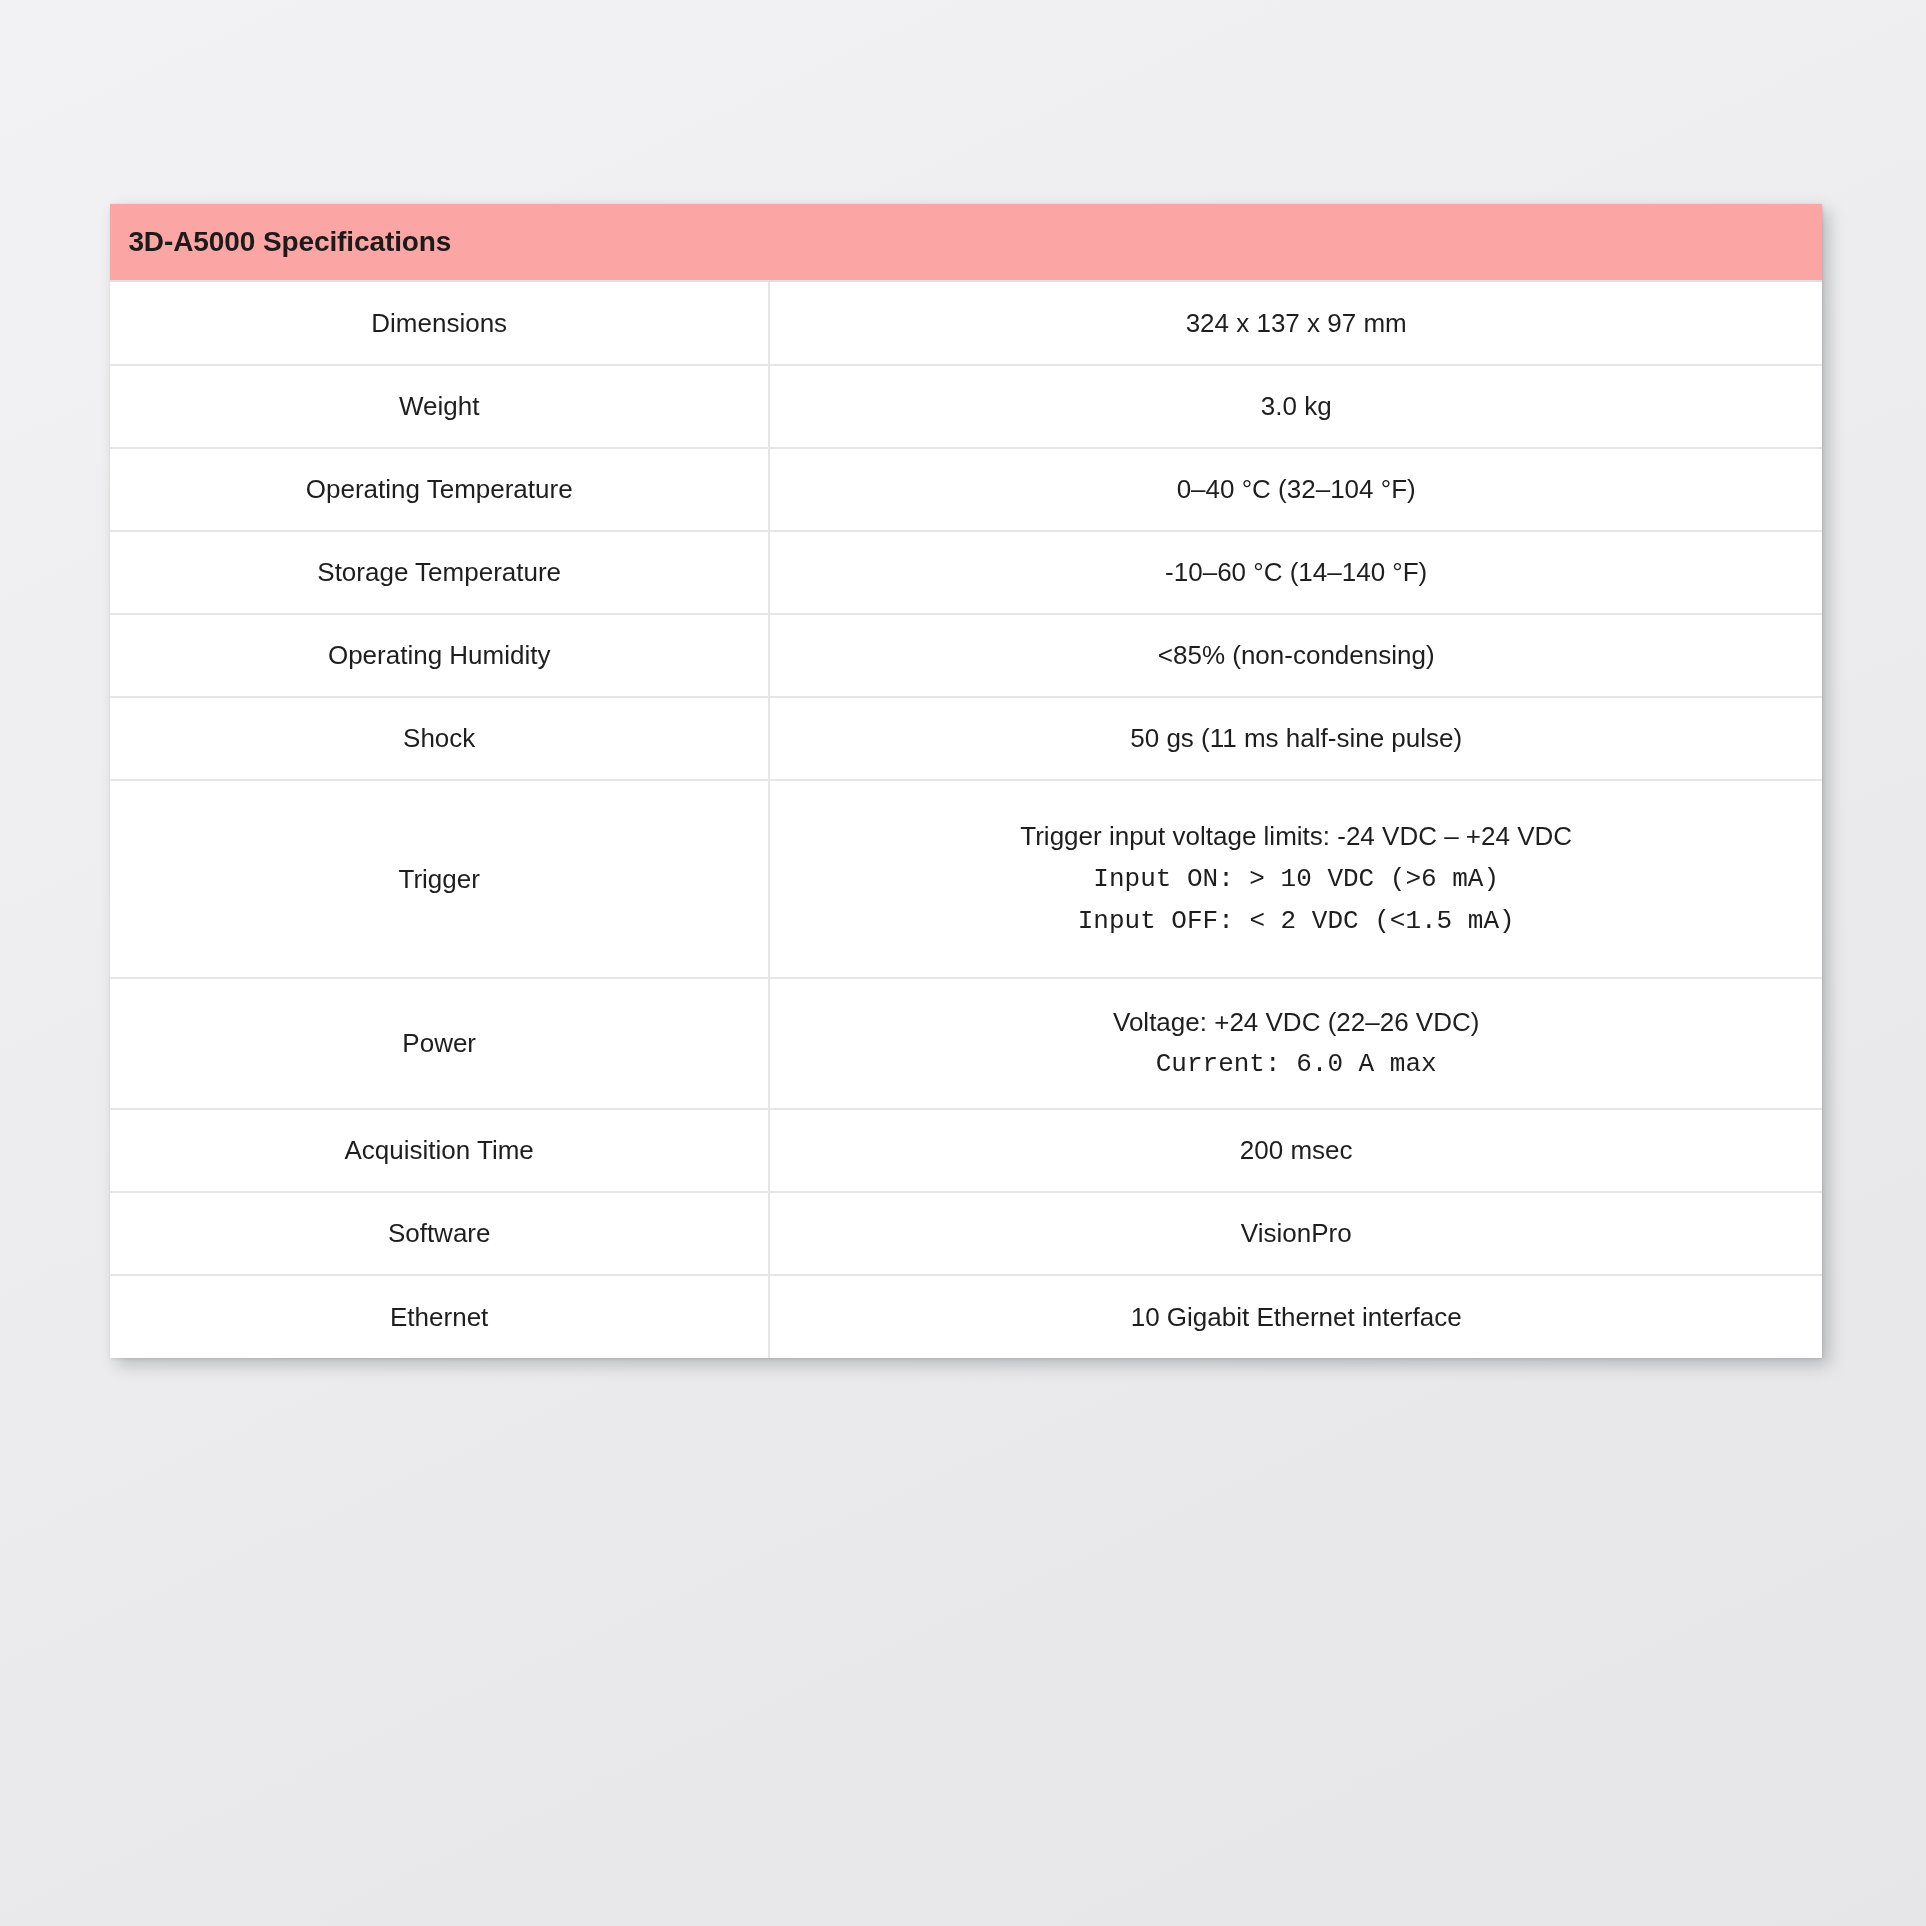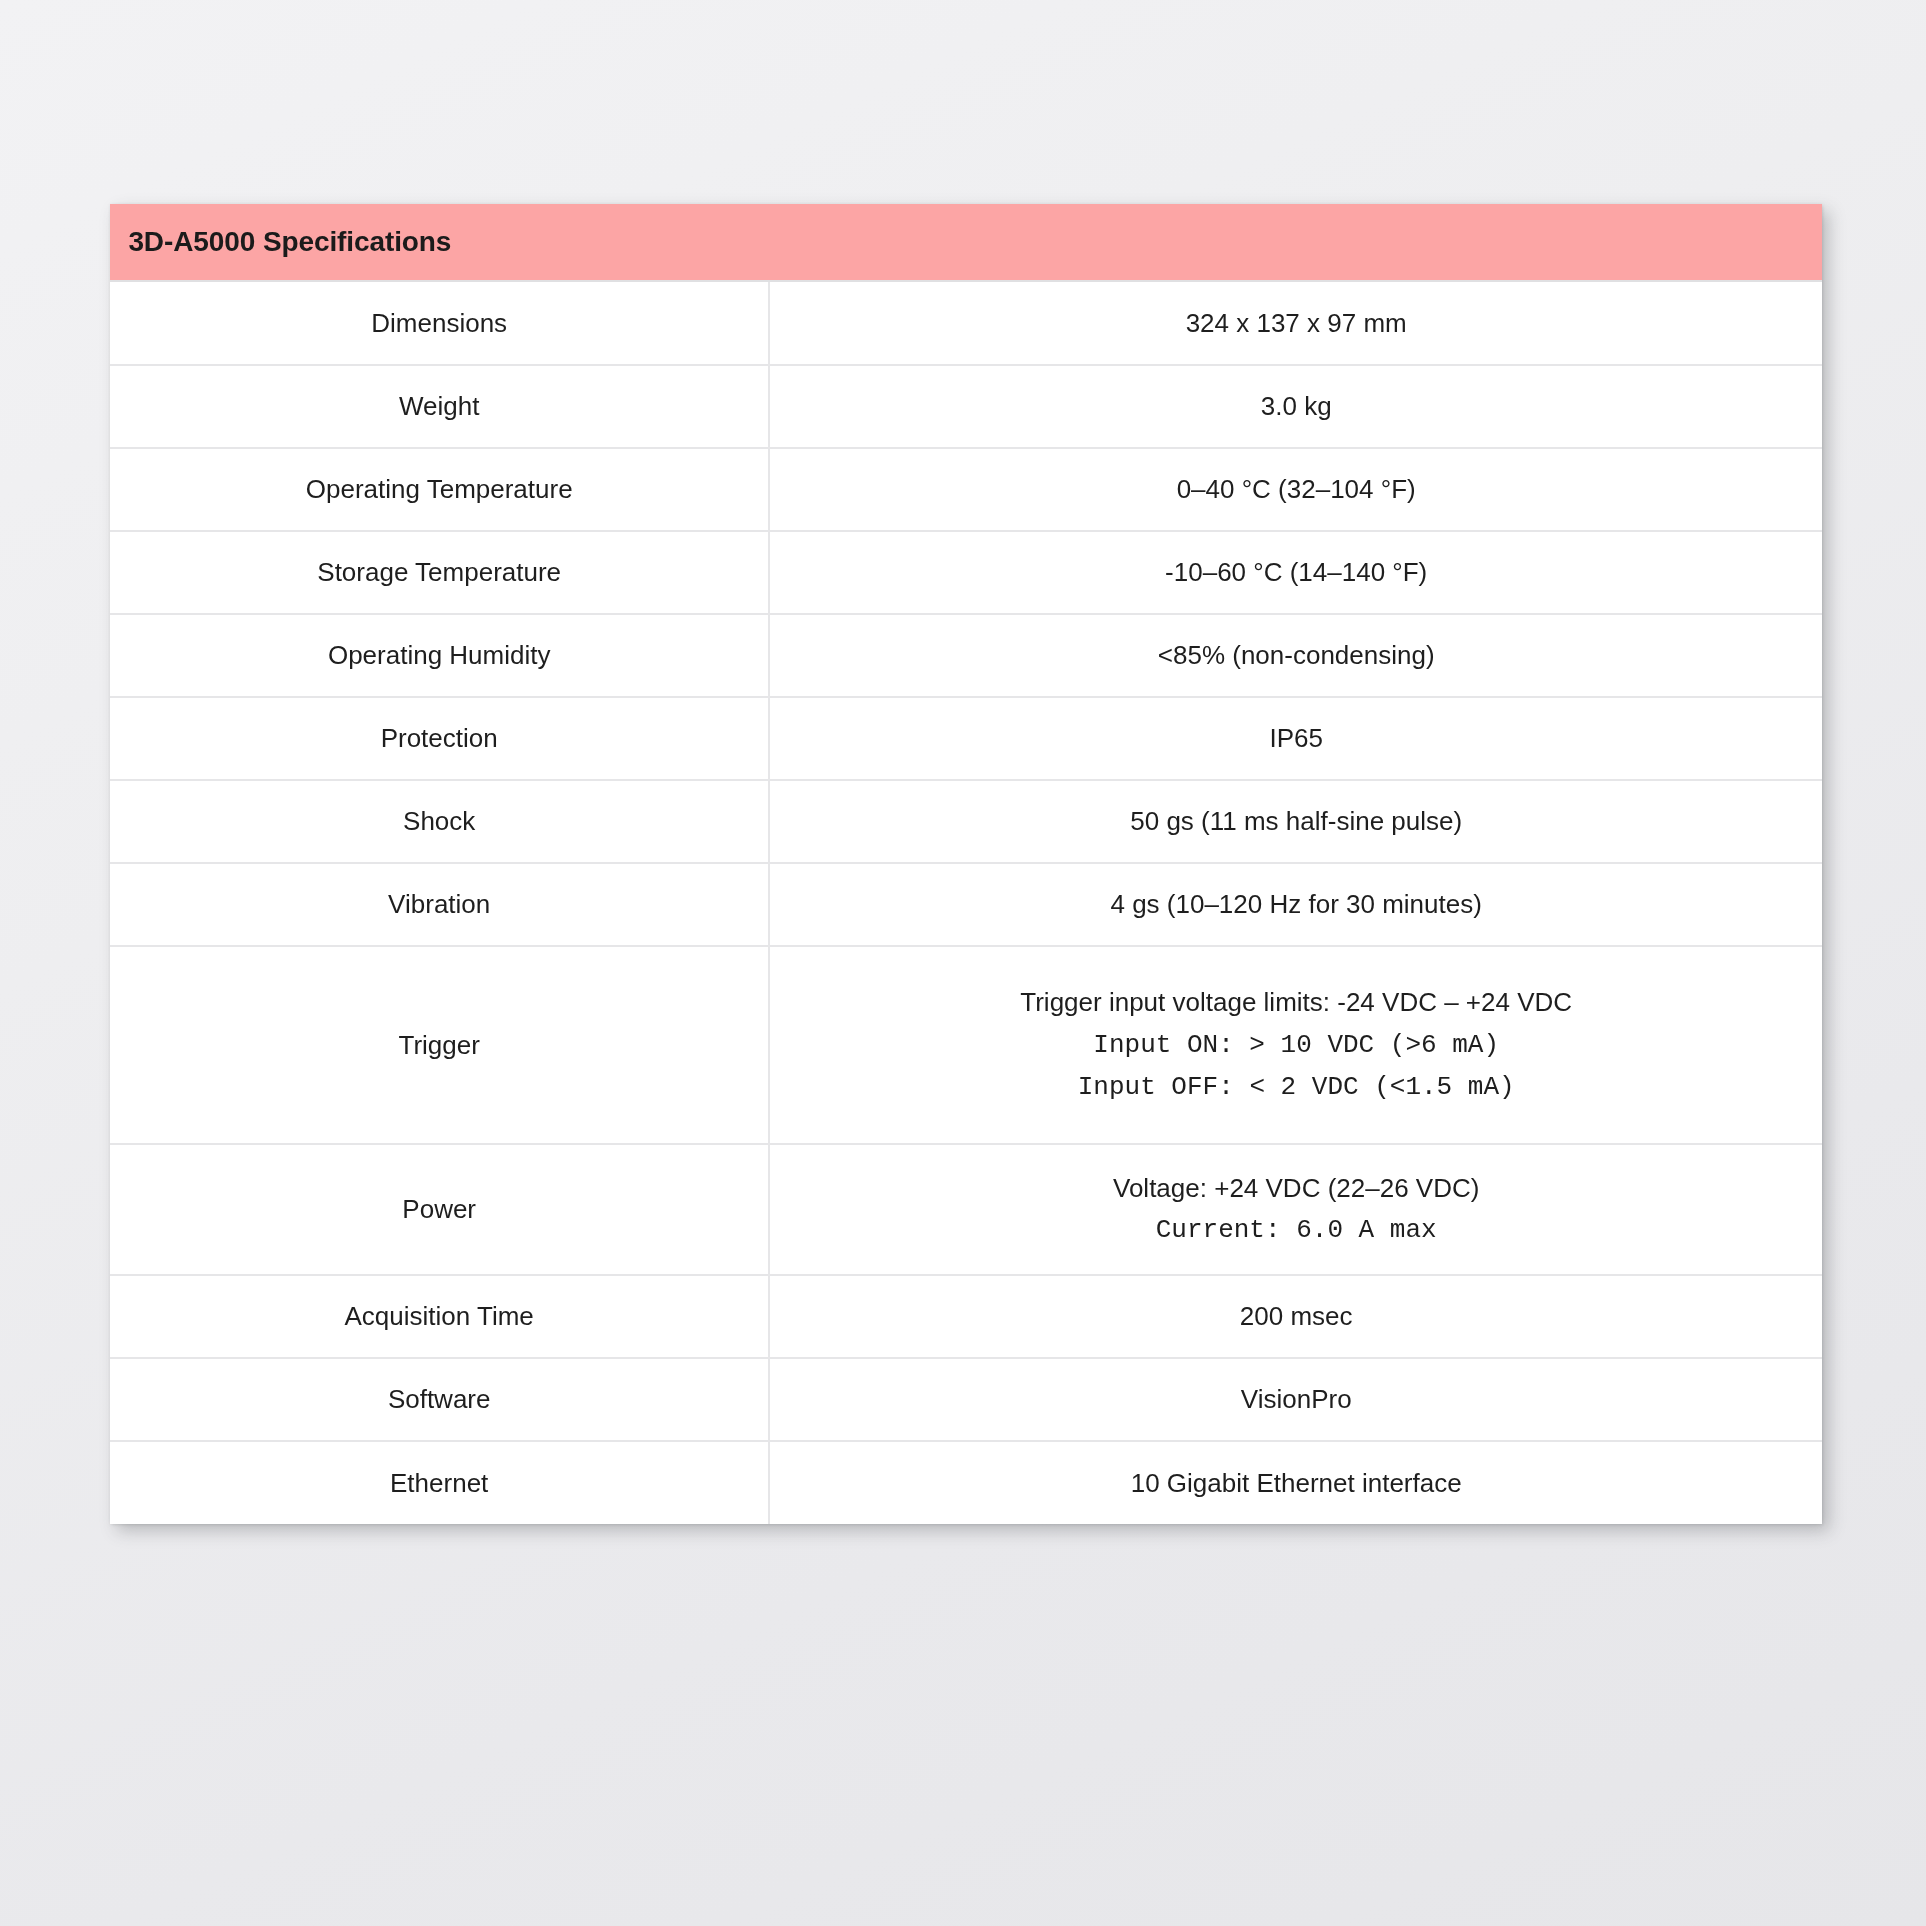--- a/index.html
+++ b/index.html
@@ -129,35 +129,23 @@
               <span class="value-line">-10–60 °C (14–140 °F)</span>
             </td>
           </tr>
           <tr>
             <td class="cell-label">Operating Humidity</td>
             <td class="cell-value">
               <span class="value-line">&lt;85% (non-condensing)</span>
             </td>
           </tr>
           <tr>
-            <td class="cell-label">Protection</td>
-            <td class="cell-value">
-              <span class="value-line">IP65</span>
-            </td>
-          </tr>
-          <tr>
             <td class="cell-label">Shock</td>
             <td class="cell-value">
               <span class="value-line">50 gs (11 ms half-sine pulse)</span>
-            </td>
-          </tr>
-          <tr>
-            <td class="cell-label">Vibration</td>
-            <td class="cell-value">
-              <span class="value-line">4 gs (10–120 Hz for 30 minutes)</span>
             </td>
           </tr>
           <tr class="tall-3">
             <td class="cell-label">Trigger</td>
             <td class="cell-value">
               <span class="value-line">Trigger input voltage limits: -24 VDC – +24 VDC</span>
               <span class="value-line">Input ON: &gt; 10 VDC (&gt;6 mA)</span>
               <span class="value-line">Input OFF: &lt; 2 VDC (&lt;1.5 mA)</span>
             </td>
           </tr>

